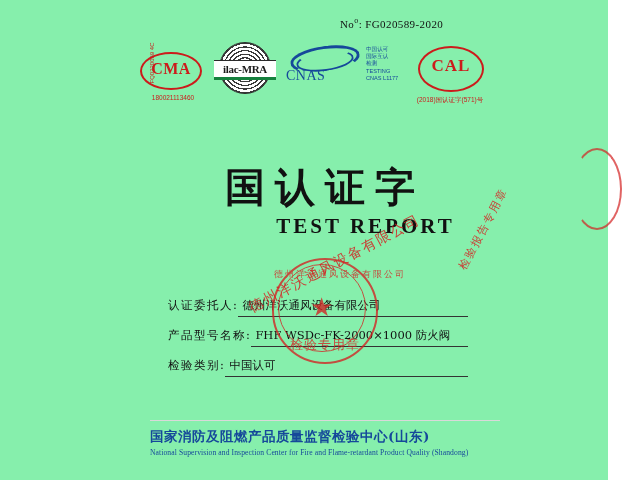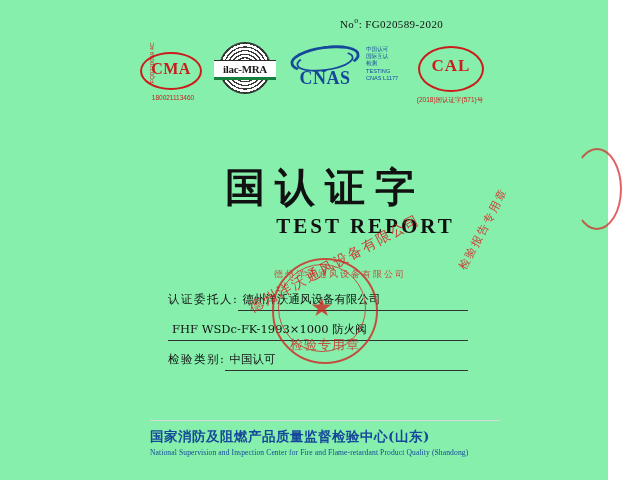--- a/index.html
+++ b/index.html
@@ -152,23 +152,23 @@
     border: 2.4px solid #15489a;
     border-radius: 50%;
     border-top-color: transparent;
     box-sizing: border-box;
     transform: rotate(-8deg);
   }
   .cnas .txt {
     position: absolute;
     left: 0; top: 22px;
     width: 78px;
-    text-align: center;
-    font-size: 18px;
-    font-weight: bold;
+    text-align: left;
+    font-size: 14px;
+    font-weight: normal;
     color: #15489a;
     font-family: "Liberation Serif", serif;
     letter-spacing: 0.5px;
   }
 
   
   .cnas-side {
     left: 236px; top: 6px;
     width: 50px; height: 50px;
     font-size: 5.6px;
@@ -243,21 +243,21 @@
   .fields {
     position: absolute;
     left: 168px;
     top: 292px;
     width: 300px;
   }
   .field-row {
     position: relative;
     height: 30px;
     display: flex;
-    align-items: flex-start;
+    align-items: center;
   }
   .field-label {
     font-family: "DejaVu Serif", "Liberation Serif", serif;
     font-size: 11.5px;
     letter-spacing: 1.5px;
     color: #111;
     white-space: nowrap;
     padding-bottom: 3px;
   }
   .field-value {
@@ -485,21 +485,22 @@
   <div class="title-en">TEST REPORT</div>
 
   <div class="edge-arc"></div>
 
   <div class="fields">
     <div class="field-row">
       <span class="field-label">认证委托人:</span>
       <span class="field-value">德州洋沃通风设备有限公司</span>
     </div>
     <div class="field-row">
-      <span class="field-value">FHF WSDc-FK-1993×1000 防火阀</span>
+      <span class="field-label">产品型号名称:</span>
+      <span class="field-value">FHF WSDc-FK-2000×1000 防火阀</span>
     </div>
     <div class="field-row">
       <span class="field-label">检验类别:</span>
       <span class="field-value">中国认可</span>
     </div>
   </div>
 
   <div class="seal">
     <div class="inner"></div>
     <div class="arc-top">德州洋沃通风设备有限公司</div>

